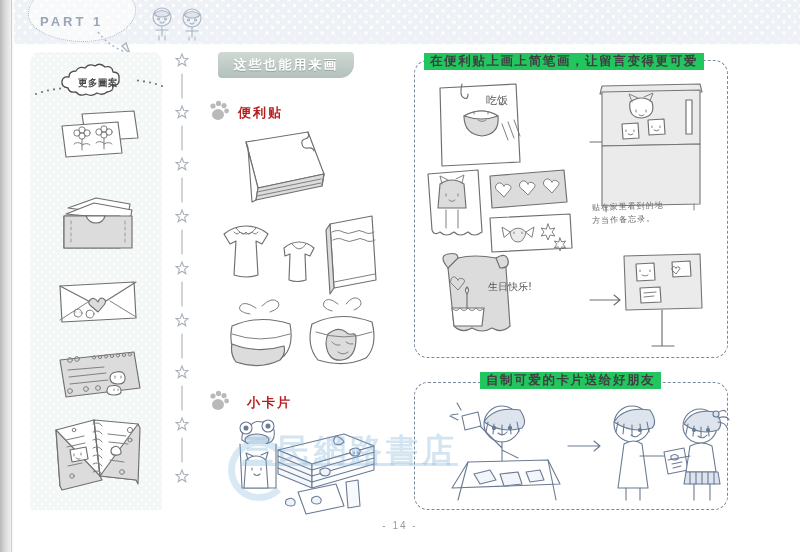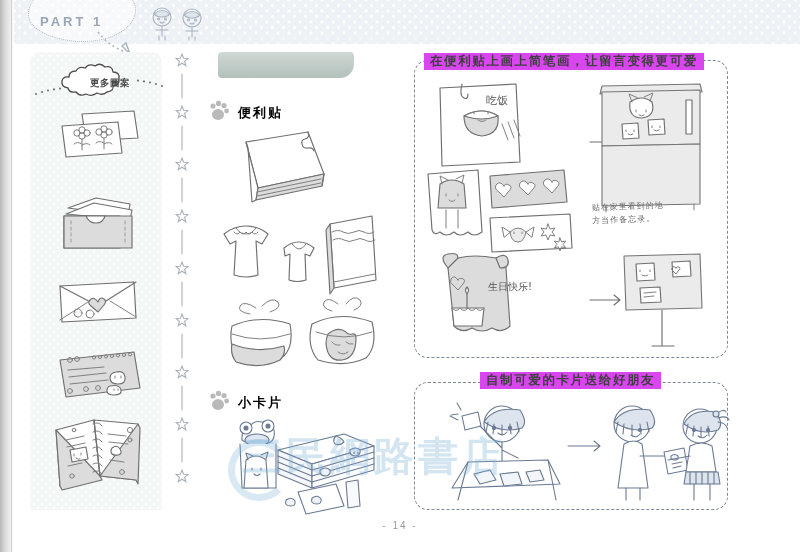--- a/index.html
+++ b/index.html
@@ -68,21 +68,21 @@
     background-size: 8px 8px, 8px 8px;
     background-position: 0 0, 4px 4px;
     border-radius: 10px 10px 0 0;
   }
 
   .cloud-tag {
     position: absolute; left: 56px; top: 66px; width: 82px; height: 36px;
   }
   .cloud-text {
     position: absolute; left: 66px; top: 77px; width: 64px;
-    text-align: right;
+    text-align: center;
     font-size: 9.5px; font-weight: bold; color: #4a4a4a;
     letter-spacing: 0.5px;
   }
   .cloud-dots-l { position: absolute; left: 34px; top: 86px; }
   .cloud-dots-r { position: absolute; left: 136px; top: 78px; }
 
   .sidebar-item { position: absolute; }
 
   
   .star-divider { position: absolute; left: 172px; top: 48px; }
@@ -97,54 +97,55 @@
     position: absolute; left: 218px; top: 56px; width: 136px;
     text-align: center; font-size: 13px; font-weight: bold;
     color: #ffffff; letter-spacing: 2px;
     text-shadow: 0 1px 0 rgba(120,130,126,.55);
   }
 
   
   .paw { position: absolute; }
   .section-label {
     position: absolute;
-    font-size: 13px; font-weight: bold; color: #000000; letter-spacing: 2px;
+    font-size: 13px; font-weight: bold; color: #b91c1c; letter-spacing: 2px;
   }
 
   
   .dashed-box {
     position: absolute;
     border: 1.8px dashed #7b8a99;
     border-radius: 14px;
     background: #ffffff;
   }
   .box-title {
     position: absolute;
-    background: #d946ef;
+    background: #22c55e;
     padding: 0 6px;
     font-size: 12.5px; font-weight: bold; color: #3f3f3f; letter-spacing: 1.6px;
     white-space: nowrap;
   }
 
   .hand-note {
     position: absolute;
     font-size: 8px; color: #6b6b6b; line-height: 13px;
     letter-spacing: 1px;
     transform: rotate(-2deg);
   }
 
   
   .watermark {
     position: absolute; left: 228px; top: 425px; width: 550px; height: 80px;
     pointer-events: none;
   }
   .wm-text {
     position: absolute; left: 14px; top: 4px;
-    font-size: 40px; font-weight: bold; letter-spacing: 4px;
+    font-size: 32px; font-weight: bold; letter-spacing: 4px;
     color: rgba(120,175,215,0.32);
+    text-decoration: underline;
   }
   .wm-sub {
     position: absolute; left: 16px; top: 48px;
     font-size: 17px; letter-spacing: 1px;
     color: rgba(120,175,215,0.34);
   }
   .wm-ring {
     position: absolute; left: 0px; top: 14px; width: 62px; height: 62px;
     border: 7px solid rgba(120,175,215,0.28);
     border-radius: 50%;
@@ -329,20 +330,21 @@
         <path d="M10,318 l1.6,4.2 l4.4,.3 l-3.4,2.9 l1.2,4.3 l-3.8,-2.5 l-3.8,2.5 l1.2,-4.3 l-3.4,-2.9 l4.4,-.3Z"></path>
         <path d="M10,338 L10,362"></path>
         <path d="M10,370 l1.6,4.2 l4.4,.3 l-3.4,2.9 l1.2,4.3 l-3.8,-2.5 l-3.8,2.5 l1.2,-4.3 l-3.4,-2.9 l4.4,-.3Z"></path>
         <path d="M10,390 L10,414"></path>
         <path d="M10,422 l1.6,4.2 l4.4,.3 l-3.4,2.9 l1.2,4.3 l-3.8,-2.5 l-3.8,2.5 l1.2,-4.3 l-3.4,-2.9 l4.4,-.3Z"></path>
       </g>
     </g>
   </svg>
 
   <div class="banner"></div>
+  <div class="banner-text">这些也能用来画</div>
 
   <svg class="paw" style="left:208px; top:100px" width="22" height="22" viewBox="0 0 22 22">
     <g fill="#b9b9b9">
       <circle cx="5" cy="6" r="2.6"></circle>
         <circle cx="10.5" cy="3.4" r="2.6"></circle>
         <circle cx="16" cy="5.6" r="2.6"></circle>
         <circle cx="18.6" cy="11" r="2.4"></circle>
       <ellipse cx="10" cy="14.5" rx="6" ry="5.4"></ellipse>
     </g>
   </svg>
@@ -398,21 +400,21 @@
 
   <svg class="paw" style="left:208px; top:390px" width="22" height="22" viewBox="0 0 22 22">
     <g fill="#b9b9b9">
       <circle cx="5" cy="6" r="2.6"></circle>
         <circle cx="10.5" cy="3.4" r="2.6"></circle>
         <circle cx="16" cy="5.6" r="2.6"></circle>
         <circle cx="18.6" cy="11" r="2.4"></circle>
       <ellipse cx="10" cy="14.5" rx="6" ry="5.4"></ellipse>
     </g>
   </svg>
-  <div class="section-label" style="left:238px; top:394px">小卡片</div>
+  <div class="section-label" style="left:247px; top:394px">小卡片</div>
 
   <svg style="position:absolute; left:224px; top:414px" width="180" height="100" viewBox="0 0 180 100">
 
     <g class="blueln">
       <path d="M18,26 q-1,-12 8,-14 q4,-6 12,-4 q10,-1 12,8 q2,12 -8,14 q-14,3 -24,-4Z" fill="#ffffff"></path>
       <circle cx="22" cy="14" r="6" fill="#fff"></circle>
         <circle cx="44" cy="12" r="6" fill="#fff"></circle>
       <circle cx="22" cy="14" r="2" fill="#6a7a93"></circle>
         <circle cx="44" cy="12" r="2" fill="#6a7a93"></circle>
       <ellipse cx="33" cy="26" rx="12" ry="6" fill="#dde6f1"></ellipse>

